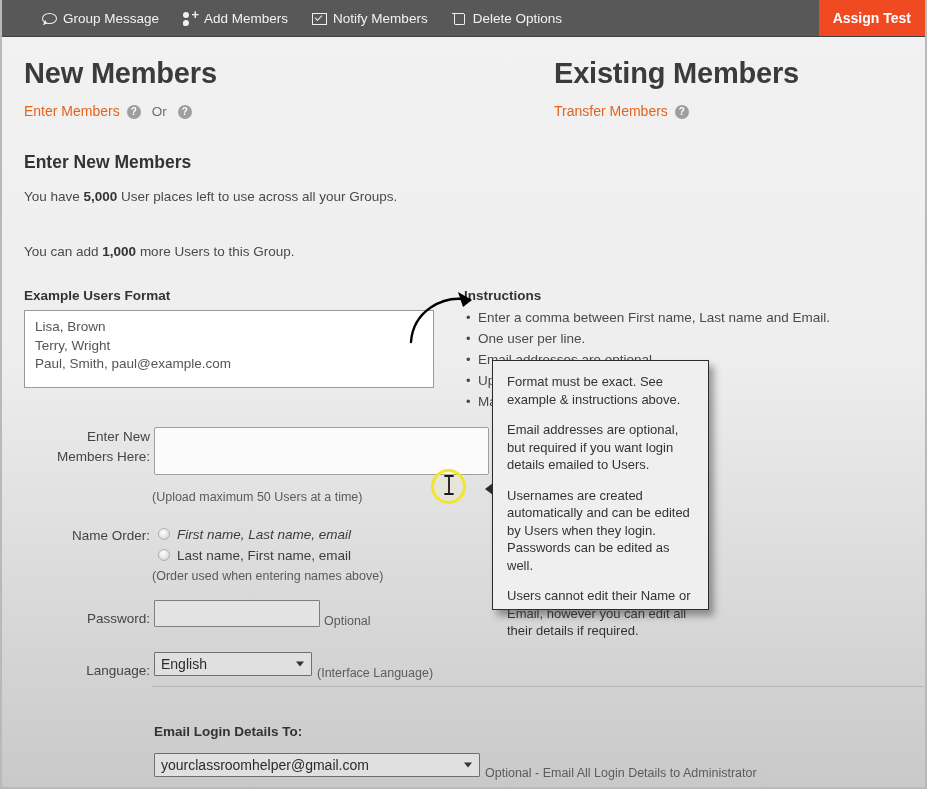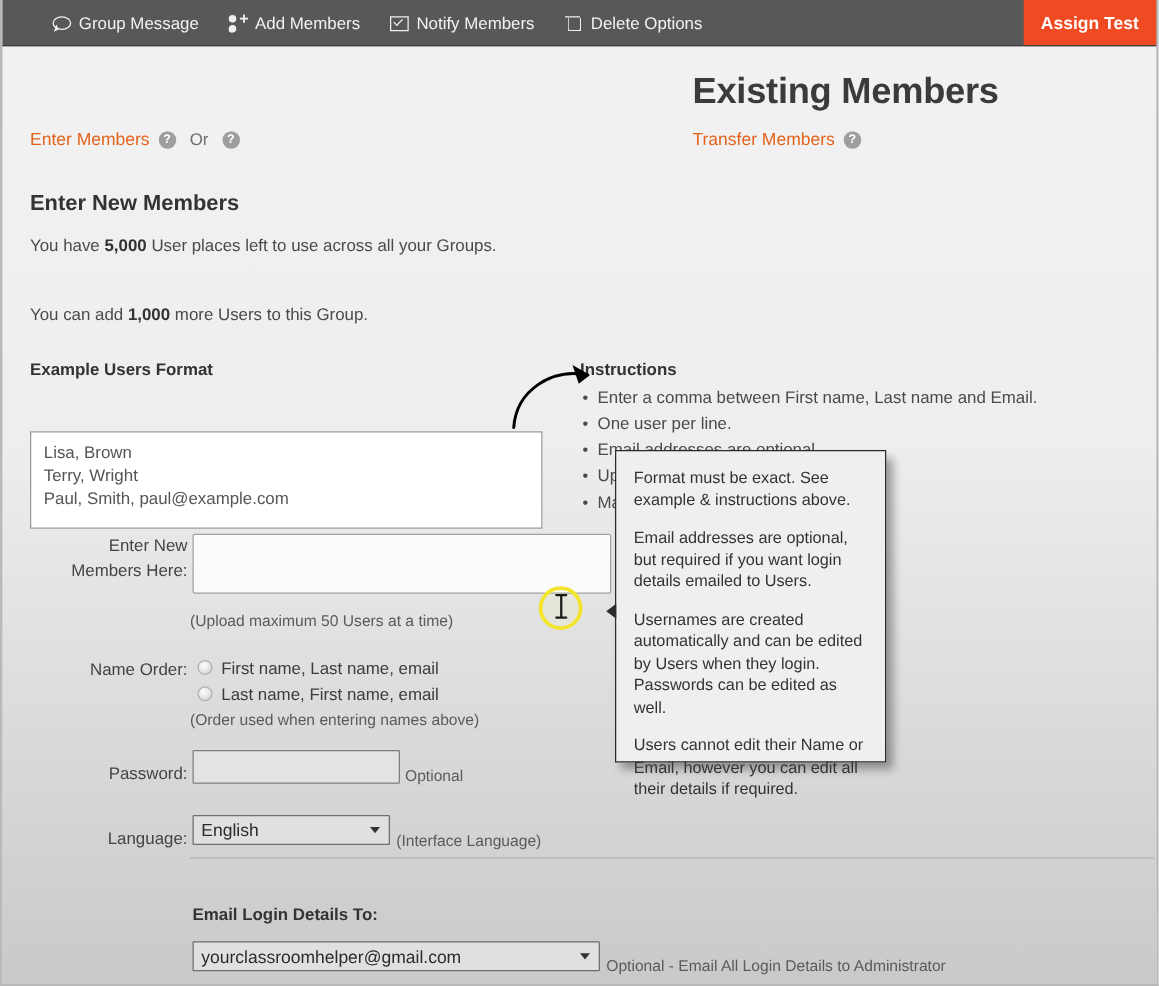--- a/index.html
+++ b/index.html
@@ -106,21 +106,21 @@
   }
 
   .info-line { position:absolute; font-size:13.5px; color:#4a4a4a; }
   .info-line b { color:#333; }
 
   .section-label { position:absolute; font-size:13.5px; font-weight:bold; color:#333; }
 
   #example-box {
     position:absolute; left:22px; top:273px; width:410px; height:78px;
     background:#ffffff; border:1px solid #9a9a9a;
-    padding:7px 10px; font-size:13.5px; color:#555; line-height:18.5px;margin-top:35px;
+    padding:7px 10px; font-size:13.5px; color:#555; line-height:18.5px;
   }
 
   #instructions-list {
     position:absolute; left:462px; top:270px; width:460px;
     font-size:13.5px; color:#4a4a4a; list-style:none; margin:0; padding:0;
   }
   #instructions-list li { position:relative; padding-left:14px; line-height:21px; }
   #instructions-list li::before {
     content:"\2022"; position:absolute; left:2px; top:0; color:#4a4a4a; font-size:13px;
   }
@@ -215,20 +215,21 @@
         <span class="tb-ico ico-trash"></span>
         <span>Delete Options</span>
       </div>
 
     </div>
     <div id="assign-test-btn">Assign Test</div>
   </div>
 
   <div id="content">
 
+    <div class="h1" style="left:22px; top:20px;">New Members</div>
 
     <div class="sublink-row" style="left:22px; top:66px;">
       <span class="sublink">Enter Members</span>
       <span class="help-badge">?</span>
       <span class="or-text">Or</span>
       <span class="help-badge">?</span>
     </div>
 
     <div class="h1" style="left:552px; top:20px;">Existing Members</div>
 
@@ -262,21 +263,21 @@
       <li>Max. 1,000 Users per Group.</li>
     </ul>
 
     <div class="form-label" style="left:20px; top:390px; width:128px; line-height:20px; white-space:pre-line;">Enter New
 Members Here:</div>
     <div class="txtarea" style="left:152px; top:390px; width:335px; height:48px;"></div>
     <div class="hint" style="left:150px; top:453px;">(Upload maximum 50 Users at a time)</div>
 
     <div class="form-label" style="left:20px; top:491px; width:128px;">Name Order:</div>
     <div class="radio-dot" style="left:156px; top:491px;"></div>
-    <div class="radio-text" style="left:175px; top:490px;">First name, Last name, email</div>
+    <div class="radio-text" style="left:175px; top:490px;font-style:italic;">First name, Last name, email</div>
     <div class="radio-dot" style="left:156px; top:512px;"></div>
     <div class="radio-text" style="left:175px; top:511px;">Last name, First name, email</div>
     <div class="hint" style="left:150px; top:532px;">(Order used when entering names above)</div>
 
     <div class="form-label" style="left:20px; top:574px; width:128px;">Password:</div>
     <div class="txtfield" style="left:152px; top:563px; width:166px; height:27px;"></div>
     <div class="hint" style="left:322px; top:577px;">Optional</div>
 
     <div class="form-label" style="left:20px; top:626px; width:128px;">Language:</div>
     <div class="selectbox" style="left:152px; top:615px; width:158px; height:24px;">

